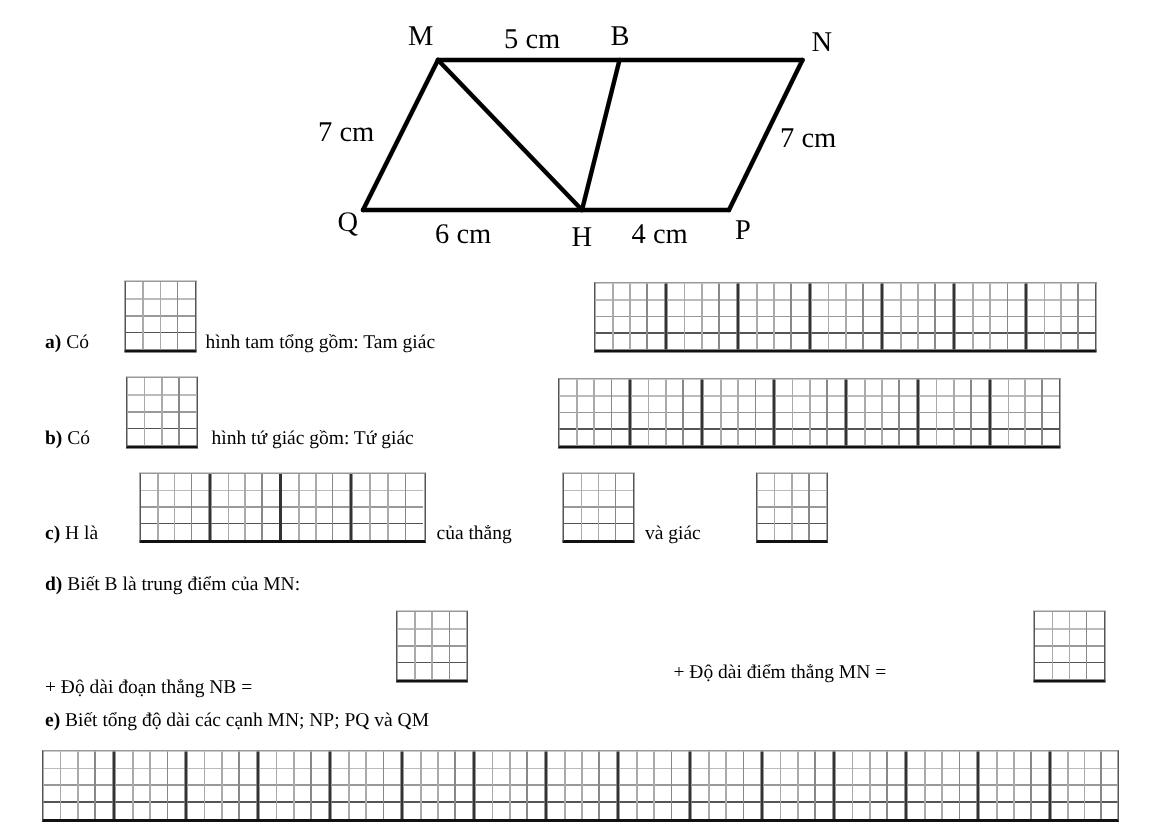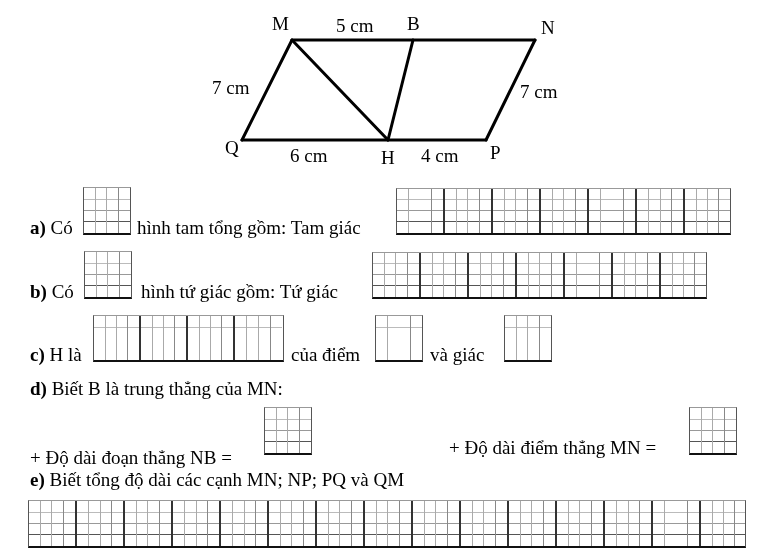--- a/index.html
+++ b/index.html
@@ -2,21 +2,21 @@
 <html><head>
 <meta charset="utf-8">
 <style>
   html, body { margin: 0; padding: 0; background: #ffffff; }
   body {
     width: 783px; height: 552px; position: relative; overflow: hidden;
     font-family: "Liberation Serif", "DejaVu Serif", serif;
     color: #000;
   }
   .abs { position: absolute; }
-  .txt { font-size: 19px; line-height: 22px; white-space: nowrap; }
+  .txt { font-size: 13px; line-height: 22px; white-space: nowrap; }
   .lbl { font-weight: bold; }
   svg.diagram { position: absolute; left: 0; top: 0; }
   .diag-text { font-family: "Liberation Serif", "DejaVu Serif", serif; font-size: 19px; fill: #000; }
 
   
   .gbox {
     position: absolute; display: flex;
     border-top: 1px solid #999;
     border-left: 1px solid #555;
     border-bottom: 2px solid #111;
@@ -102,32 +102,32 @@
 <div class="abs txt" style="left:30px; top:344px;">
   <span class="lbl">c)</span>
   <span>H là</span>
 </div>
 <div class="gbox" style="left:93px; top:315px; width:191px; height:47px;">
   <div class="gcell" style="width:47px;"></div>
   <div class="gcell" style="width:47px;"></div>
   <div class="gcell" style="width:47px;"></div>
   <div class="gcell" style="width:47px;"></div>
 </div>
-<div class="abs txt" style="left:291px; top:344px;">của điểm</div>
+<div class="abs txt" style="left:291px; top:344px;">của thẳng</div>
 <div class="gbox" style="left:375px; top:315px; width:48px; height:47px;">
   <div class="gcell" style="width:46px;"></div>
 </div>
 <div class="abs txt" style="left:430px; top:344px;">và giác</div>
 <div class="gbox" style="left:504px; top:315px; width:48px; height:47px;">
   <div class="gcell" style="width:46px;"></div>
 </div>
 
 <div class="abs txt" style="left:30px; top:378px;">
   <span class="lbl">d)</span>
-  <span>Biết B là trung thẳng của MN:</span>
+  <span>Biết B là trung điểm của MN:</span>
 </div>
 <div class="abs txt" style="left:30px; top:447px;">+ Độ dài đoạn thẳng NB =</div>
 <div class="gbox" style="left:264px; top:407px; width:48px; height:48px;">
   <div class="gcell" style="width:46px;"></div>
 </div>
 <div class="abs txt" style="left:449px; top:437px;">+ Độ dài điểm thẳng MN =</div>
 <div class="gbox" style="left:689px; top:407px; width:48px; height:48px;">
   <div class="gcell" style="width:46px;"></div>
 </div>
 

